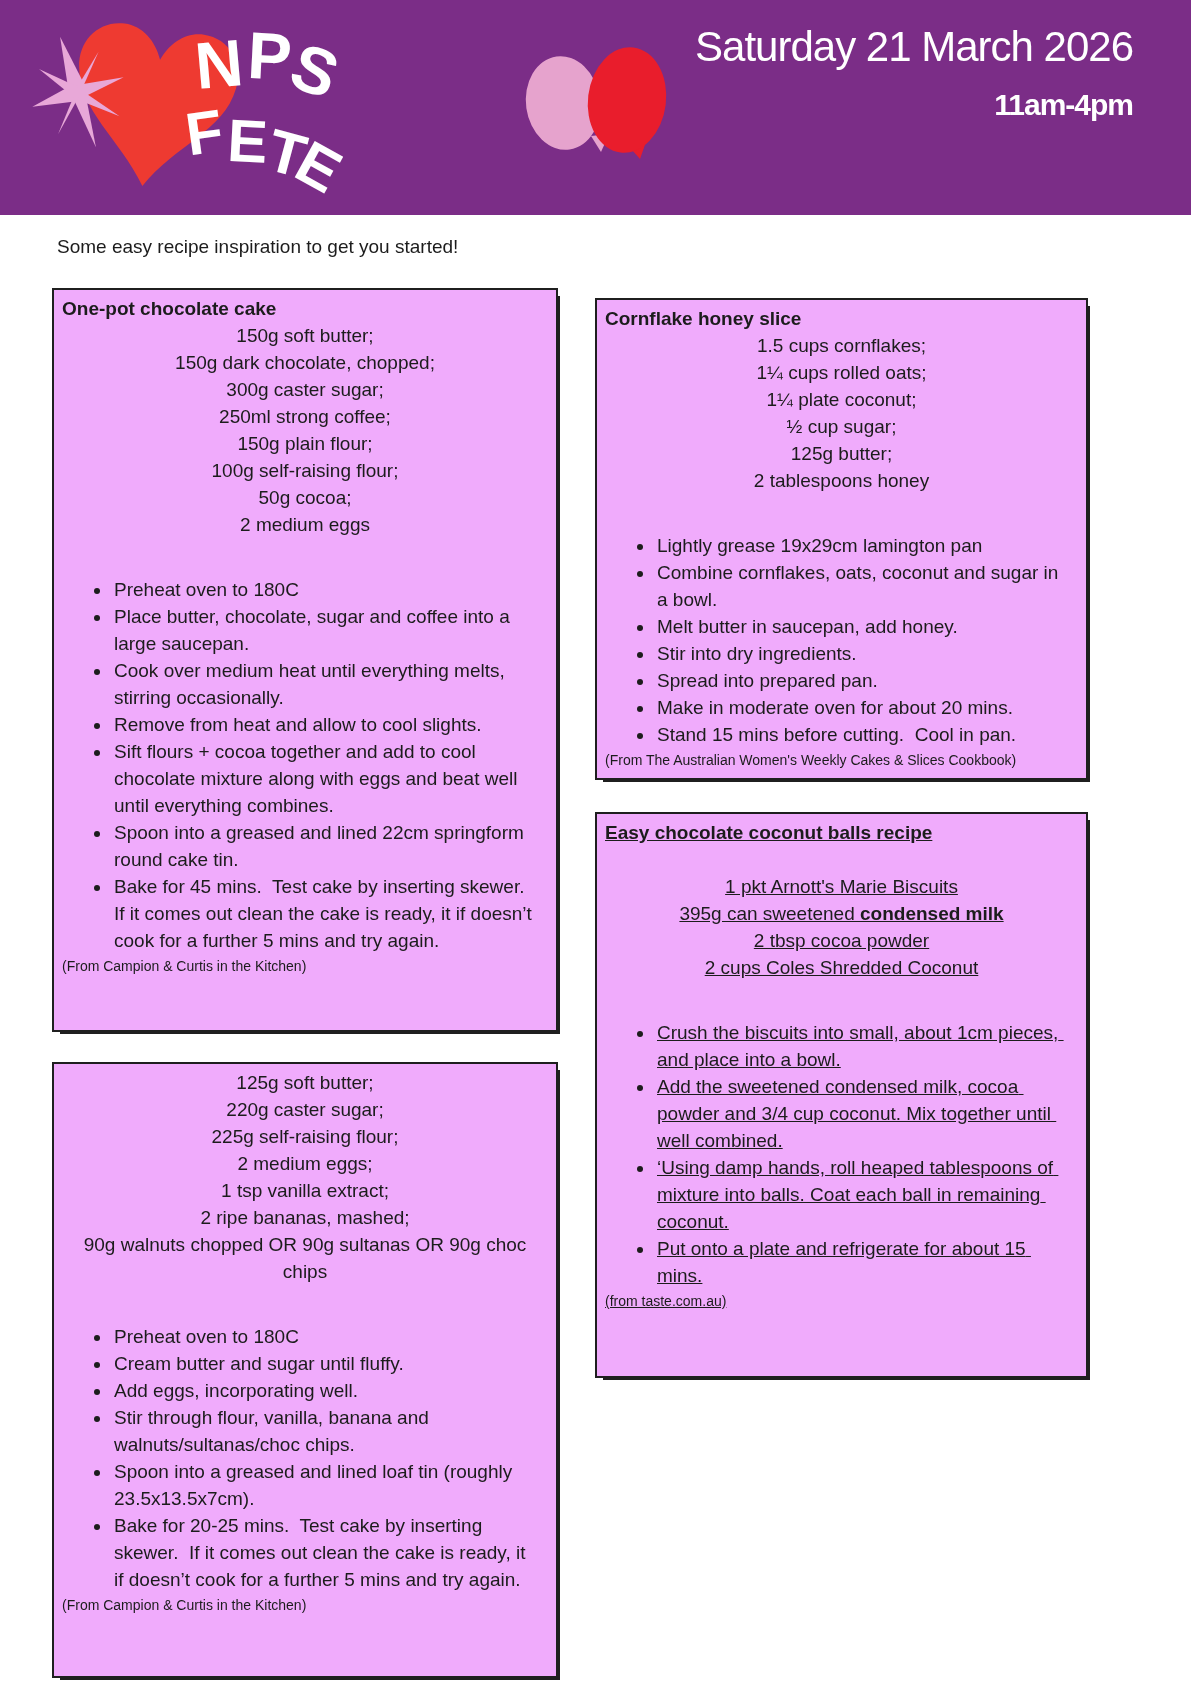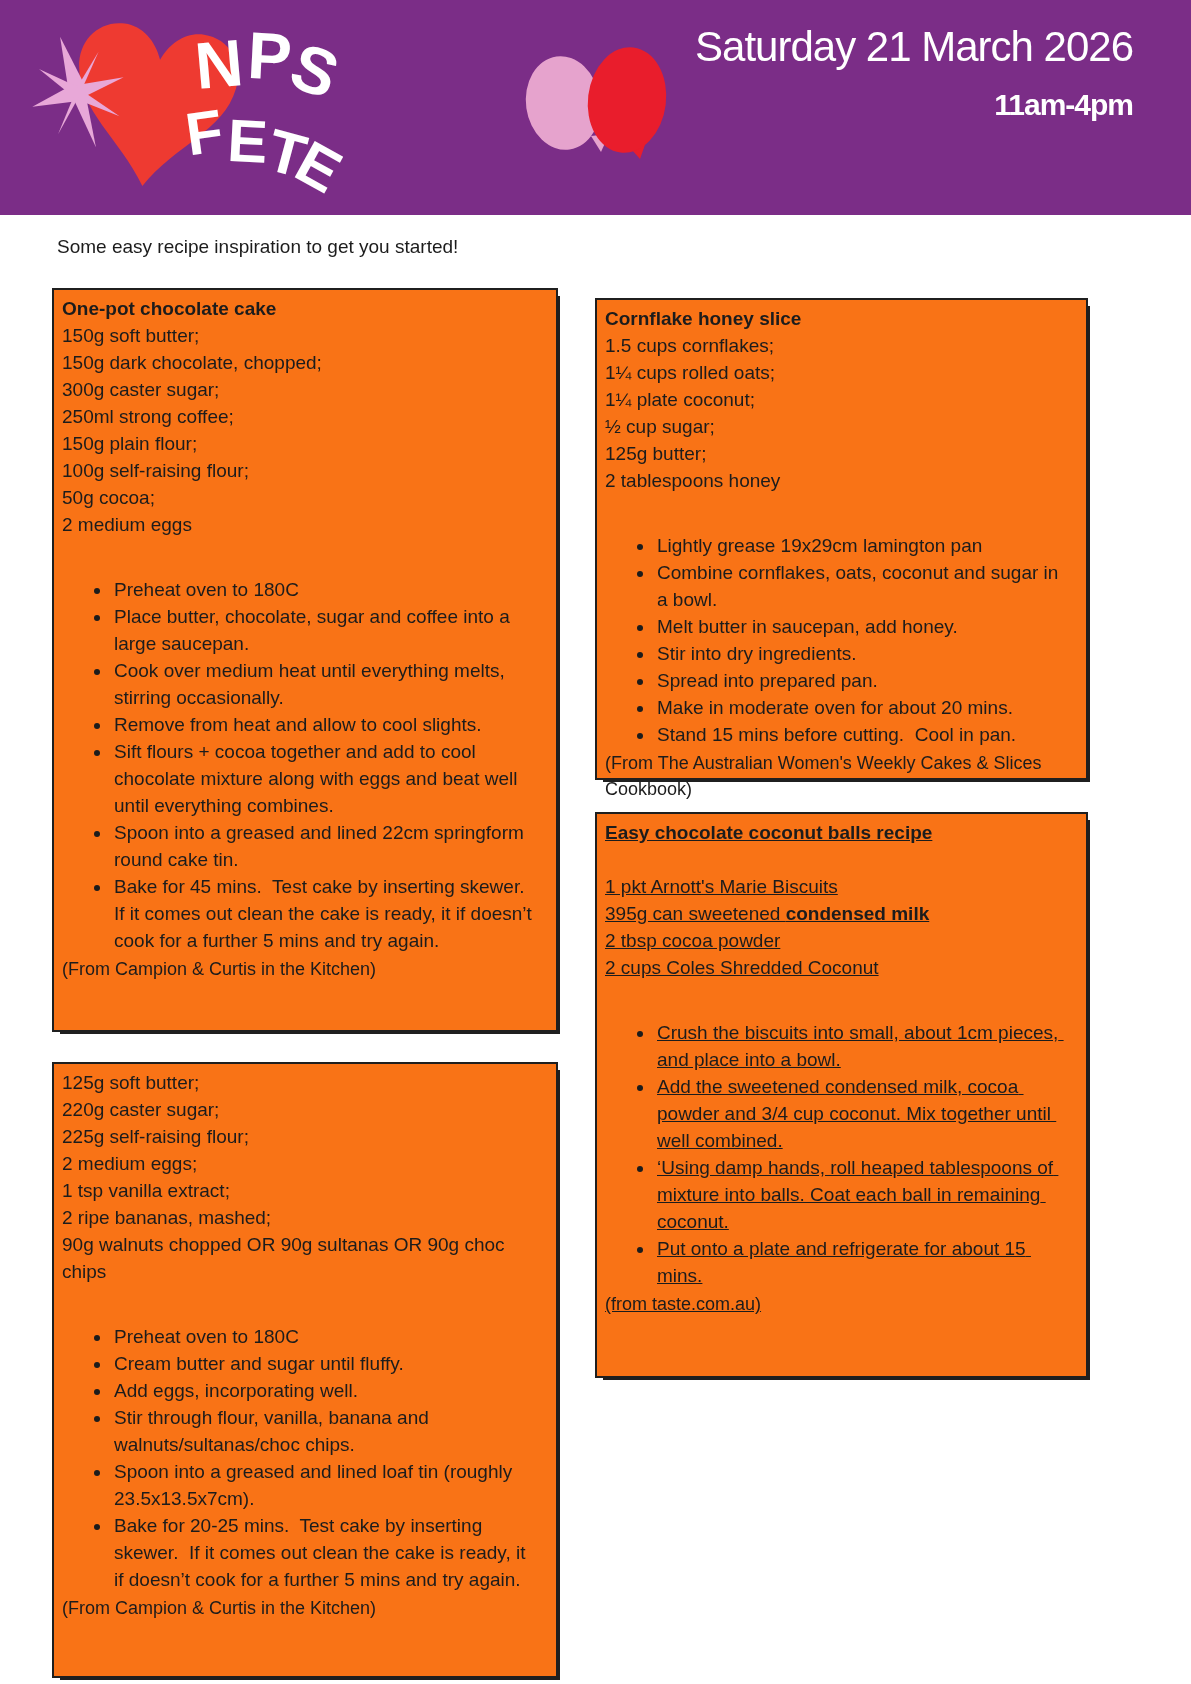--- a/index.html
+++ b/index.html
@@ -23,37 +23,37 @@
   .word-fete .letter:nth-child(1){transform:rotate(-8deg);}
   .word-fete .letter:nth-child(2){transform:rotate(3deg) translateY(9px);margin-left:3px;}
   .word-fete .letter:nth-child(3){transform:rotate(15deg) translateY(22px);margin-left:4px;}
   .word-fete .letter:nth-child(4){transform:rotate(29deg) translateY(40px);margin-left:6px;}
   .date-block{position:absolute;right:58px;top:26px;text-align:right;color:#ffffff;}
   .date-line1{font-size:42px;font-weight:400;letter-spacing:-1px;line-height:1;}
   .date-line2{font-size:30px;font-weight:700;letter-spacing:-1px;line-height:1;margin-top:22px;}
   
   .intro{position:absolute;left:57px;top:236px;font-size:19px;font-weight:400;}
   .recipe-box{
-    position:absolute;box-sizing:border-box;background:#f97316;
+    position:absolute;box-sizing:border-box;background:#f0abfc;
     border:2px solid #1f1f1f;
     box-shadow:5px 5px 0 -3px #1f1f1f;
     padding:5px 8px 6px 8px;
     font-size:19px;line-height:27px;
   }
   .box-a{left:52px;top:288px;width:506px;height:744px;}
   .box-b{left:52px;top:1062px;width:506px;height:616px;}
   .box-c{left:595px;top:298px;width:493px;height:482px;}
   .box-d{left:595px;top:812px;width:493px;height:566px;text-decoration:underline;}
   .recipe-title{font-weight:700;white-space:pre-wrap;}
   .ing-list{list-style:none;margin:0;padding:0;}
-  .ing-list li{white-space:pre-wrap;}
+  .ing-list li{white-space:pre-wrap;text-align:center;}
   .ing-list.title-gap{margin-top:27px;}
   .step-list{margin:38px 16px 0 0;padding:0 0 0 50px;list-style:disc;}
   .step-list li{white-space:pre-wrap;padding-left:2px;}
-  .recipe-source{font-size:18px;line-height:26px;margin-top:2px;white-space:pre-wrap;}
+  .recipe-source{font-size:14px;line-height:20px;margin-top:2px;white-space:pre-wrap;}
 </style>
 </head>
 <body>
 
 <div class="page">
 
   <div class="banner">
 
     <svg class="heart-svg" viewBox="0 0 192 200">
       <path fill="#ee3a31" d="M140 18 C120 18 104 32 96 52 C88 32 72 18 52 18 C24 18 4 43 9 72 C16 120 64 144 96 192 C126 142 176 120 183 72 C188 43 168 18 140 18 Z"></path>

